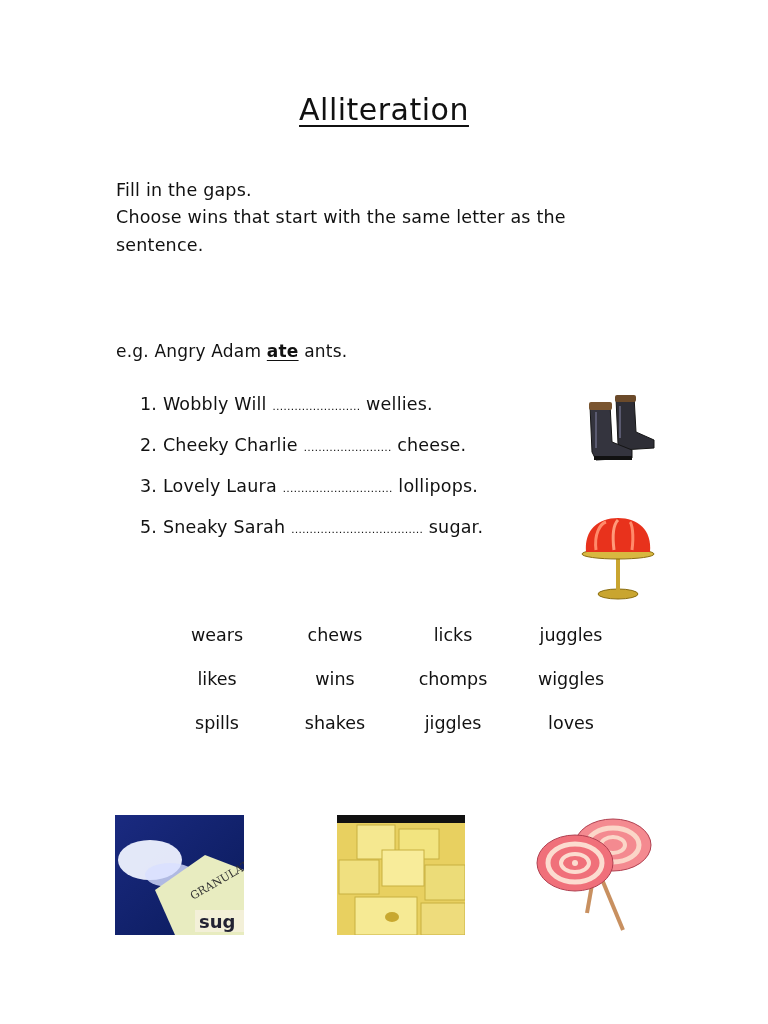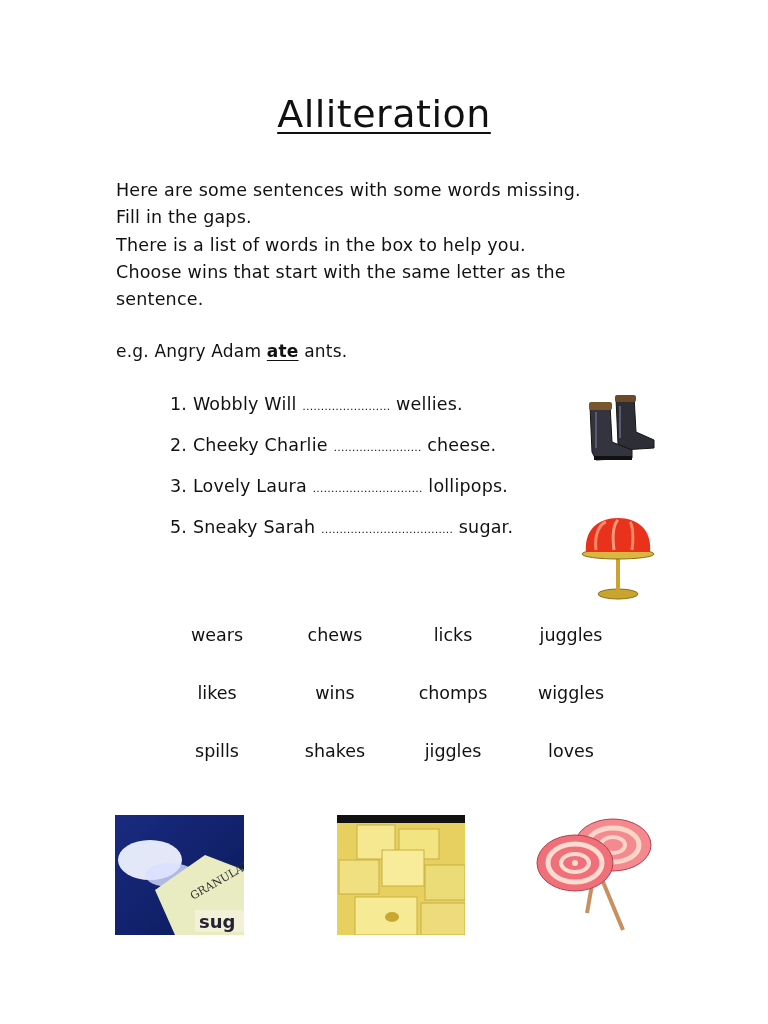--- a/index.html
+++ b/index.html
@@ -1,43 +1,41 @@
 <!DOCTYPE html>
 <html><head>
   <meta charset="utf-8">
   <style>
     html, body { margin: 0; padding: 0; background: #ffffff; }
     body { width: 768px; height: 1024px; position: relative; overflow: hidden; font-family: "DejaVu Sans", sans-serif; color: #111; }
-    .title { position: absolute; left: 0; width: 768px; top: 92px; text-align: center; font-size: 38px; }
+    .title { position: absolute; left: 0; width: 768px; top: 92px; text-align: center; font-size: 30px; }
     .title span { text-decoration: underline; text-decoration-thickness: 2px; text-underline-offset: 5px; letter-spacing: 0.5px; }
     .intro { position: absolute; left: 116px; top: 177px; width: 560px; font-size: 17.5px; line-height: 27.3px; letter-spacing: 0.2px; }
     .intro div { white-space: nowrap; }
     .example { position: absolute; left: 116px; top: 341px; font-size: 17px; white-space: nowrap; letter-spacing: 0.2px; }
     .example .ans { font-weight: bold; text-decoration: underline; text-underline-offset: 3px; }
     .sentences { position: absolute; left: 140px; top: 394px; font-size: 17.5px; letter-spacing: 0.2px; }
-    .sentence { height: 41px; white-space: nowrap; margin-left: 30px; }
+    .sentence { height: 41px; white-space: nowrap; }
     .sentence .dots { font-size: 11px; letter-spacing: 0px; }
-    .wordbox { position: absolute; left: 158px; top: 625px; width: 472px; display: grid; grid-template-columns: repeat(4, 118px); row-gap: 34px; font-size: 17.5px; }
+    .wordbox { position: absolute; left: 158px; top: 625px; width: 472px; display: grid; grid-template-columns: repeat(4, 118px); row-gap: 20px; font-size: 17.5px; }
     .wordbox span { text-align: center; height: 24px; }
     .pic { position: absolute; }
     #boots { left: 582px; top: 392px; width: 76px; height: 70px; }
     #jelly { left: 578px; top: 510px; width: 80px; height: 92px; }
     #sugar { left: 115px; top: 815px; width: 129px; height: 120px; }
     #cheese { left: 337px; top: 815px; width: 128px; height: 120px; }
     #lolly { left: 535px; top: 815px; width: 122px; height: 118px; }
   </style>
 </head>
 <body>
 
 <div class="title"><span>Alliteration</span></div>
 
 <div class="intro">
-  <div>Here are some sentences with some words missing.</div>
   <div>Fill in the gaps.</div>
-  <div>There is a list of words in the box to help you.</div>
   <div>Choose wins that start with the same letter as the</div>
   <div>sentence.</div>
 </div>
 
 <div class="example">
   <span>e.g. Angry Adam</span>
   <span class="ans">ate</span>
   <span>ants.</span>
 </div>
 

